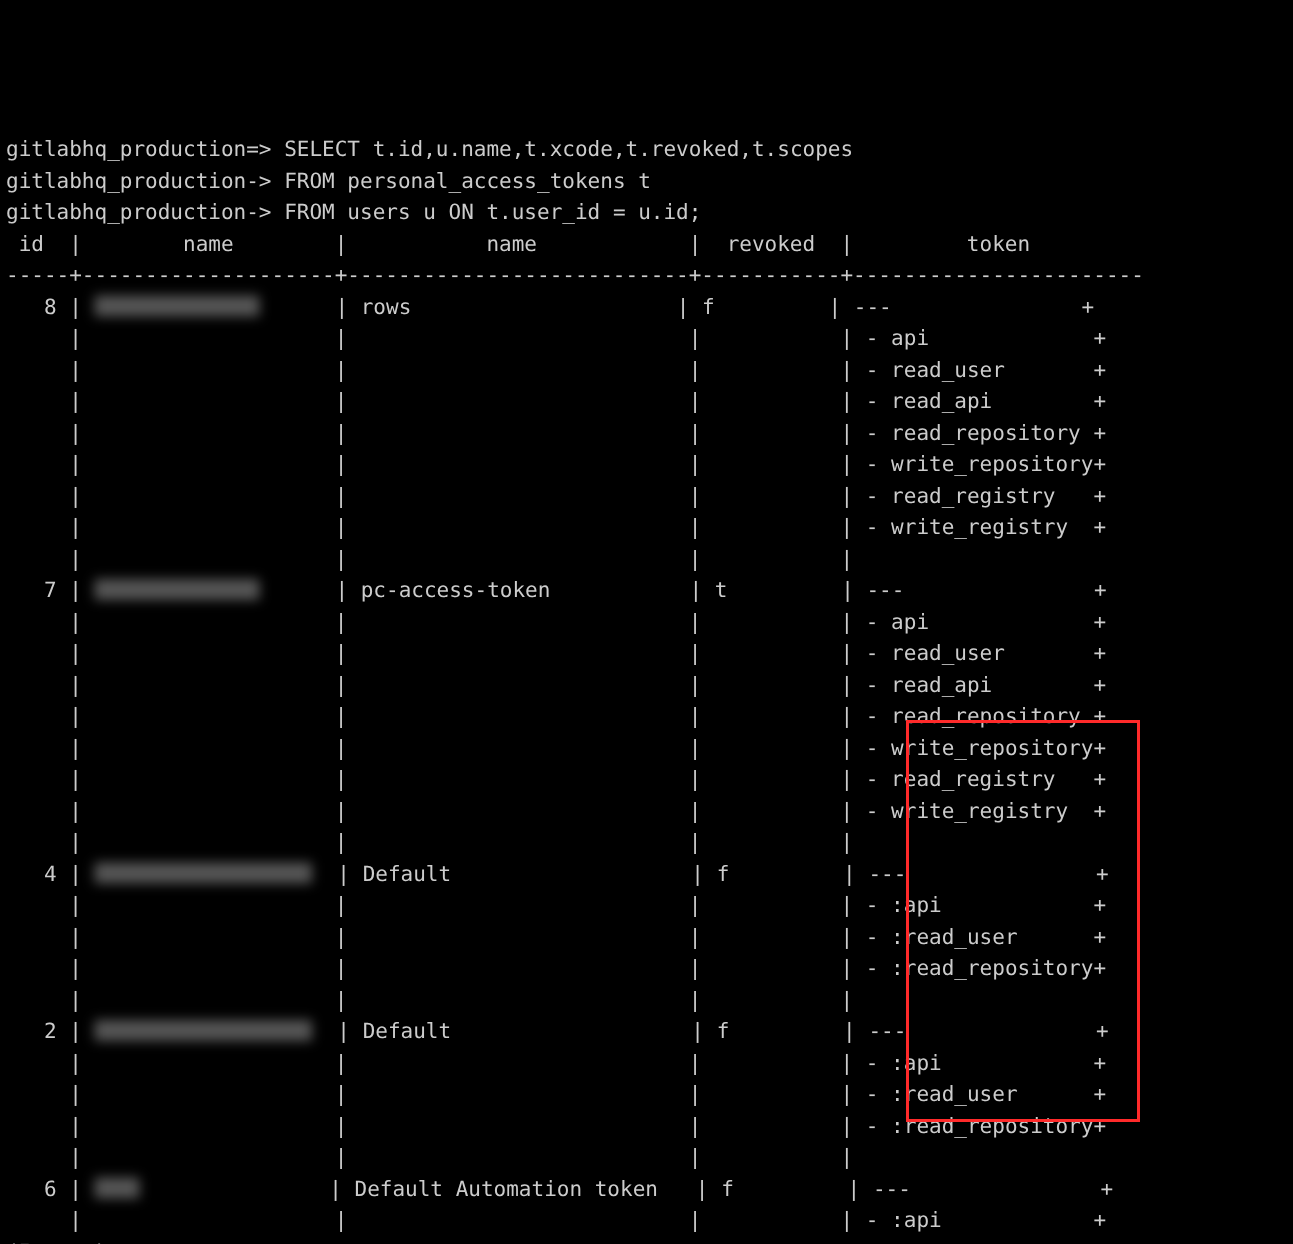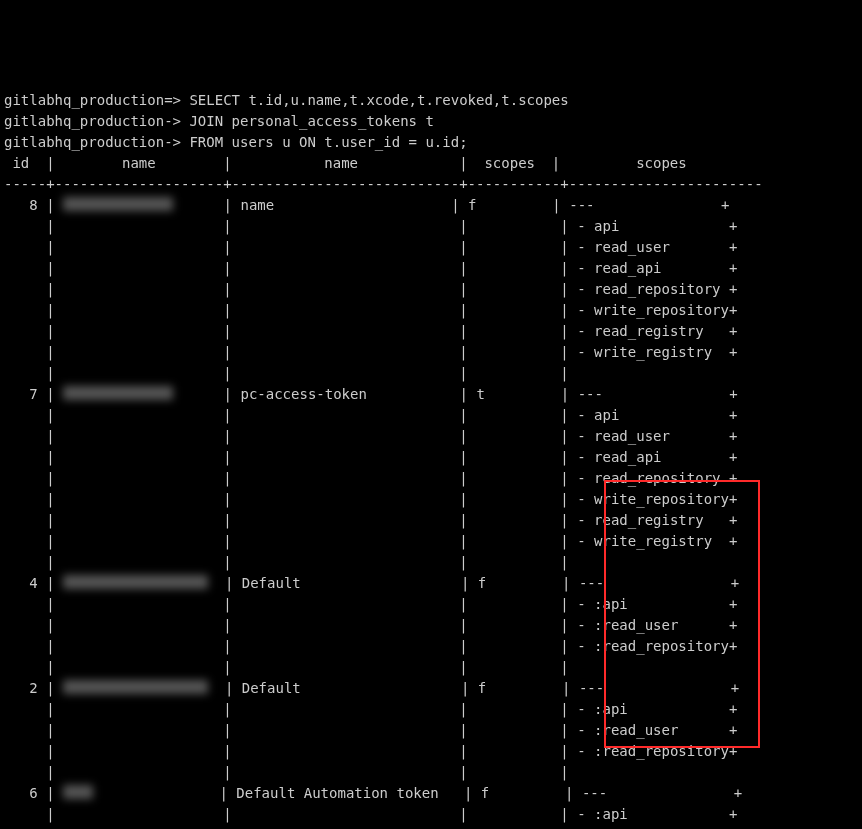--- a/index.html
+++ b/index.html
@@ -29,25 +29,25 @@
     border: 2px solid #ff2a2a;
     pointer-events: none;
   }
 </style>
 </head>
 <body>
 
 
 
 <div id="term"><span>gitlabhq_production=&gt; </span><span>SELECT t.id,u.name,t.xcode,t.revoked,t.scopes</span>
-<span>gitlabhq_production-&gt; </span><span>JOIN personal_access_tokens t</span>
+<span>gitlabhq_production-&gt; </span><span>FROM personal_access_tokens t</span>
 <span>gitlabhq_production-&gt; </span><span>FROM users u ON t.user_id = u.id;</span>
-<span> id  |        name        |           name            |  scopes  |         scopes        </span>
+<span> id  |        name        |           name            |  revoked  |         token        </span>
 <span>-----+--------------------+---------------------------+-----------+-----------------------</span>
-<span>   8</span> | <span><span class="redact" style="width:110px">xxxxxx</span>     </span> | <span>name                    </span> | <span>f        </span> | <span>---               +</span>
+<span>   8</span> | <span><span class="redact" style="width:110px">xxxxxx</span>     </span> | <span>rows                    </span> | <span>f        </span> | <span>---               +</span>
 <span>    </span> | <span>                  </span> | <span>                         </span> | <span>         </span> | <span>- api             +</span>
 <span>    </span> | <span>                  </span> | <span>                         </span> | <span>         </span> | <span>- read_user       +</span>
 <span>    </span> | <span>                  </span> | <span>                         </span> | <span>         </span> | <span>- read_api        +</span>
 <span>    </span> | <span>                  </span> | <span>                         </span> | <span>         </span> | <span>- read_repository +</span>
 <span>    </span> | <span>                  </span> | <span>                         </span> | <span>         </span> | <span>- write_repository+</span>
 <span>    </span> | <span>                  </span> | <span>                         </span> | <span>         </span> | <span>- read_registry   +</span>
 <span>    </span> | <span>                  </span> | <span>                         </span> | <span>         </span> | <span>- write_registry  +</span>
 <span>     |                    |                           |           | </span>
 <span>   7</span> | <span><span class="redact" style="width:110px">xxxxxx</span>     </span> | <span>pc-access-token          </span> | <span>t        </span> | <span>---               +</span>
 <span>    </span> | <span>                  </span> | <span>                         </span> | <span>         </span> | <span>- api             +</span>

